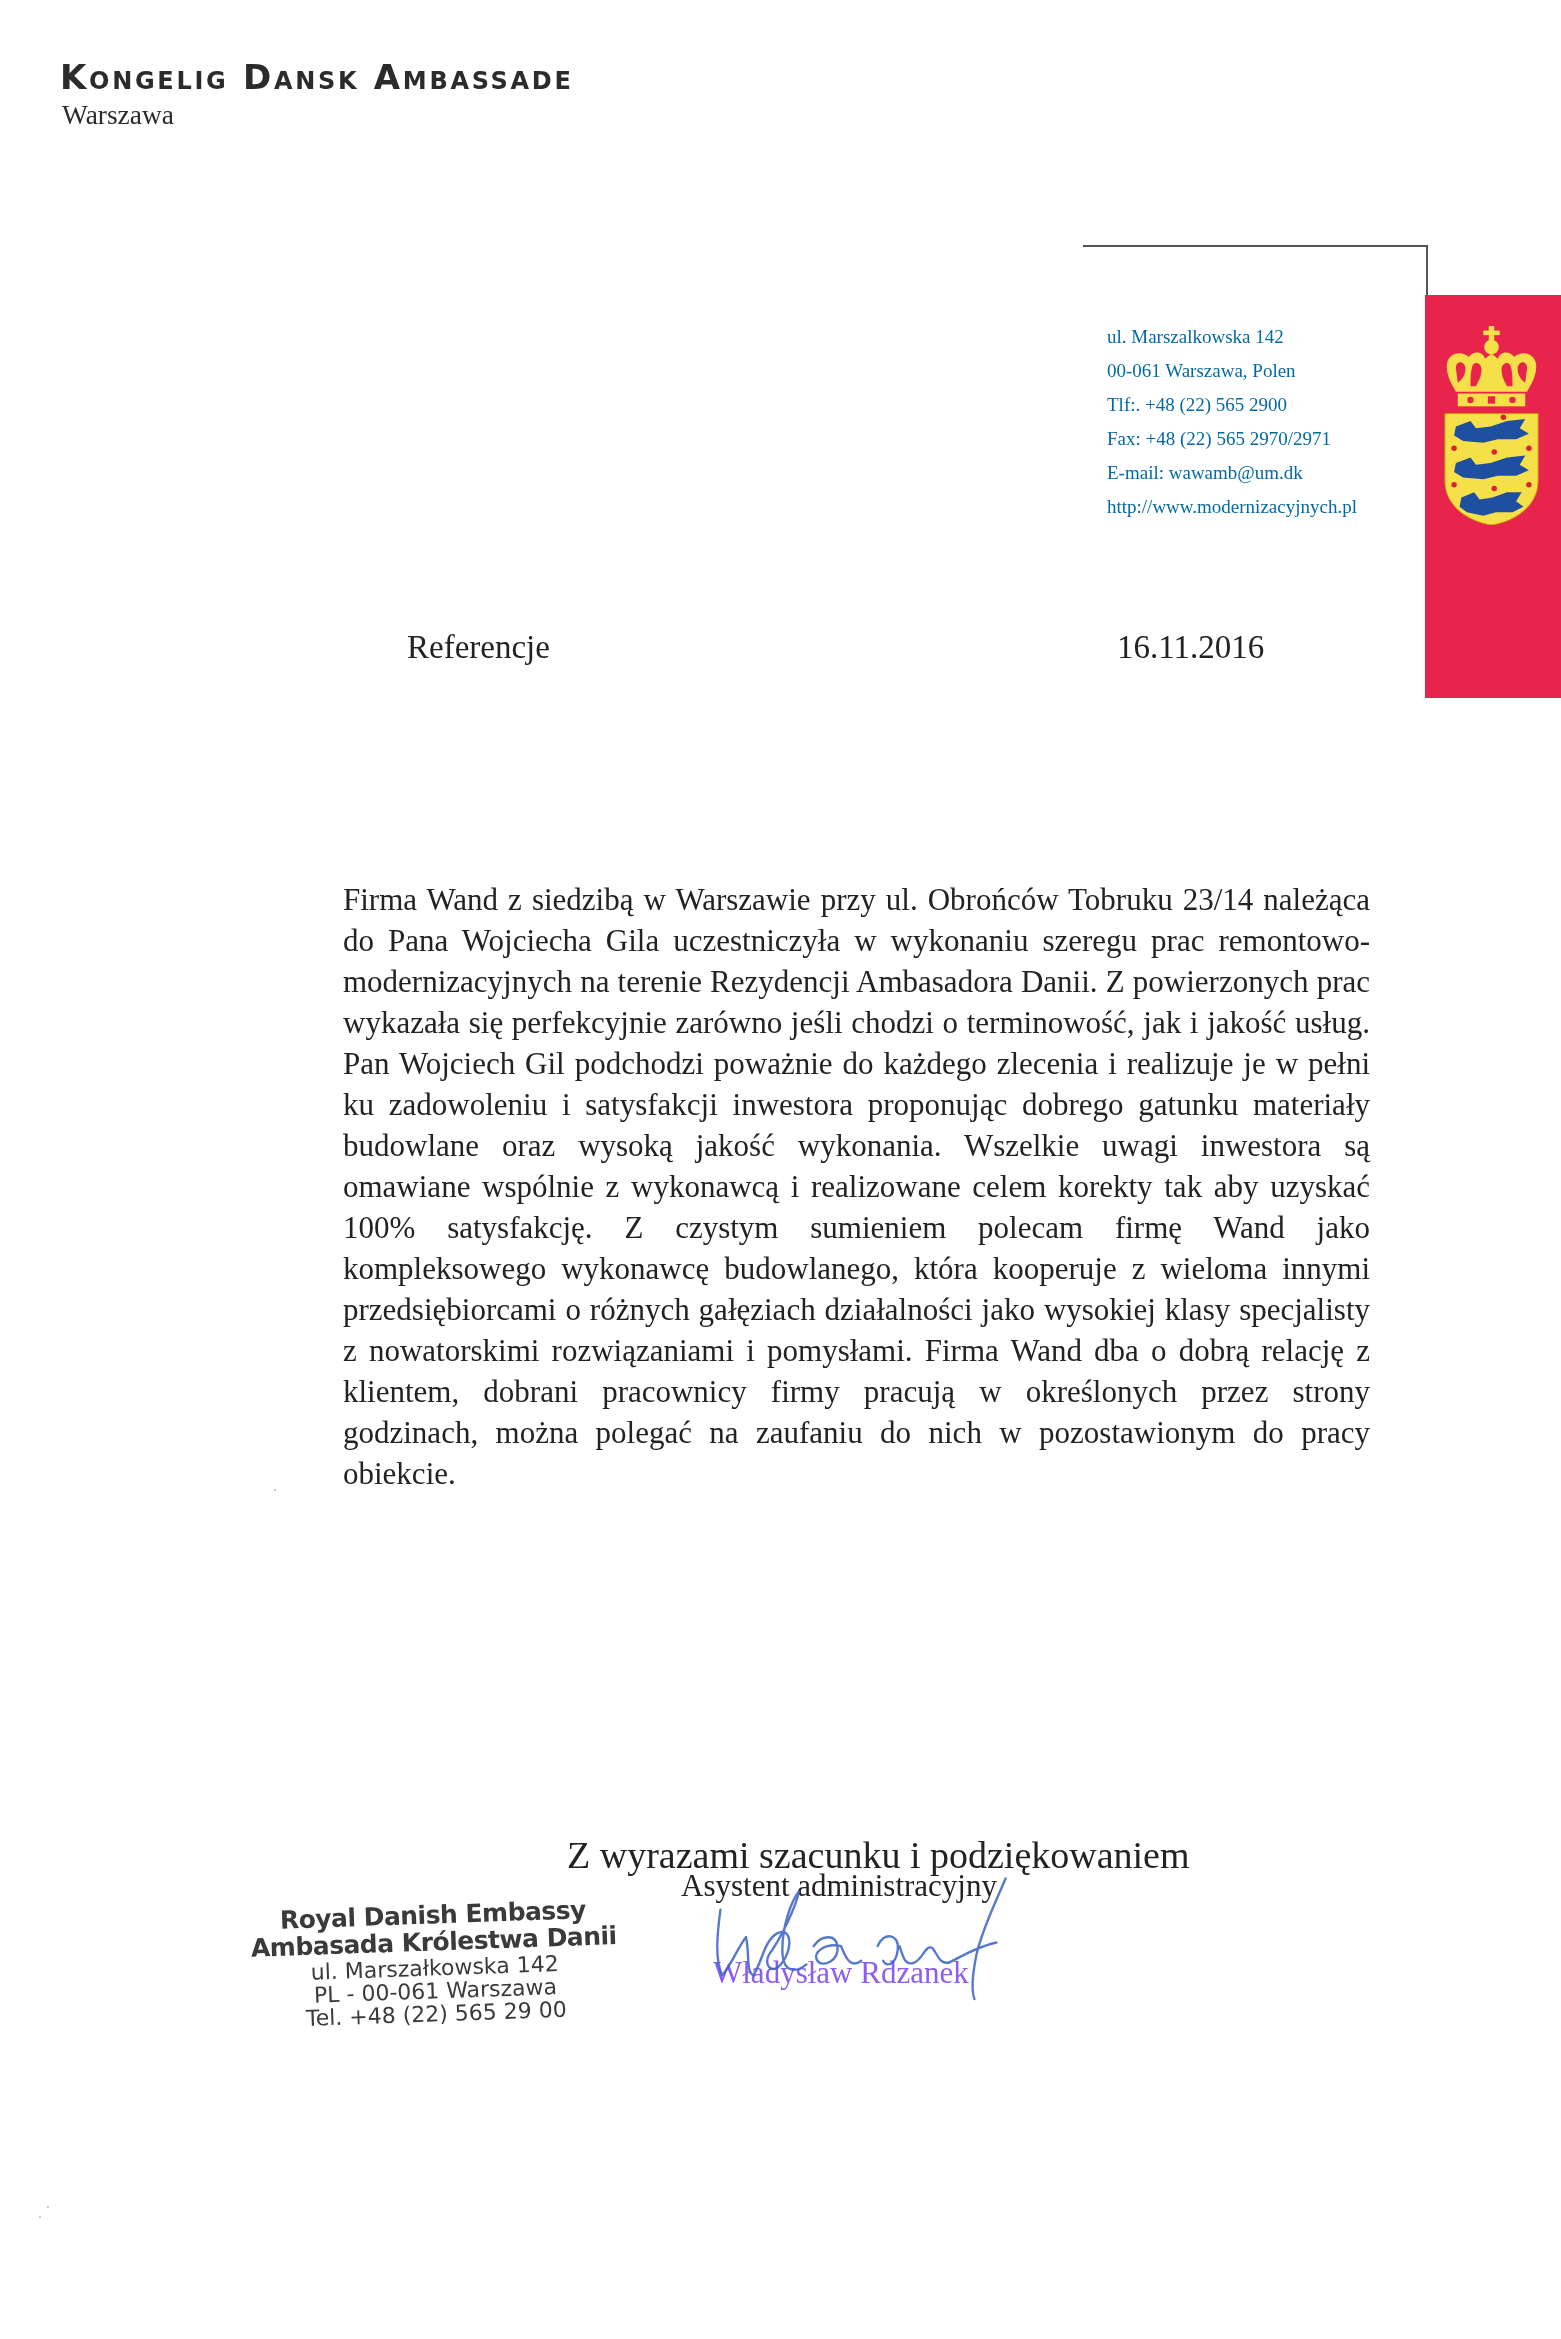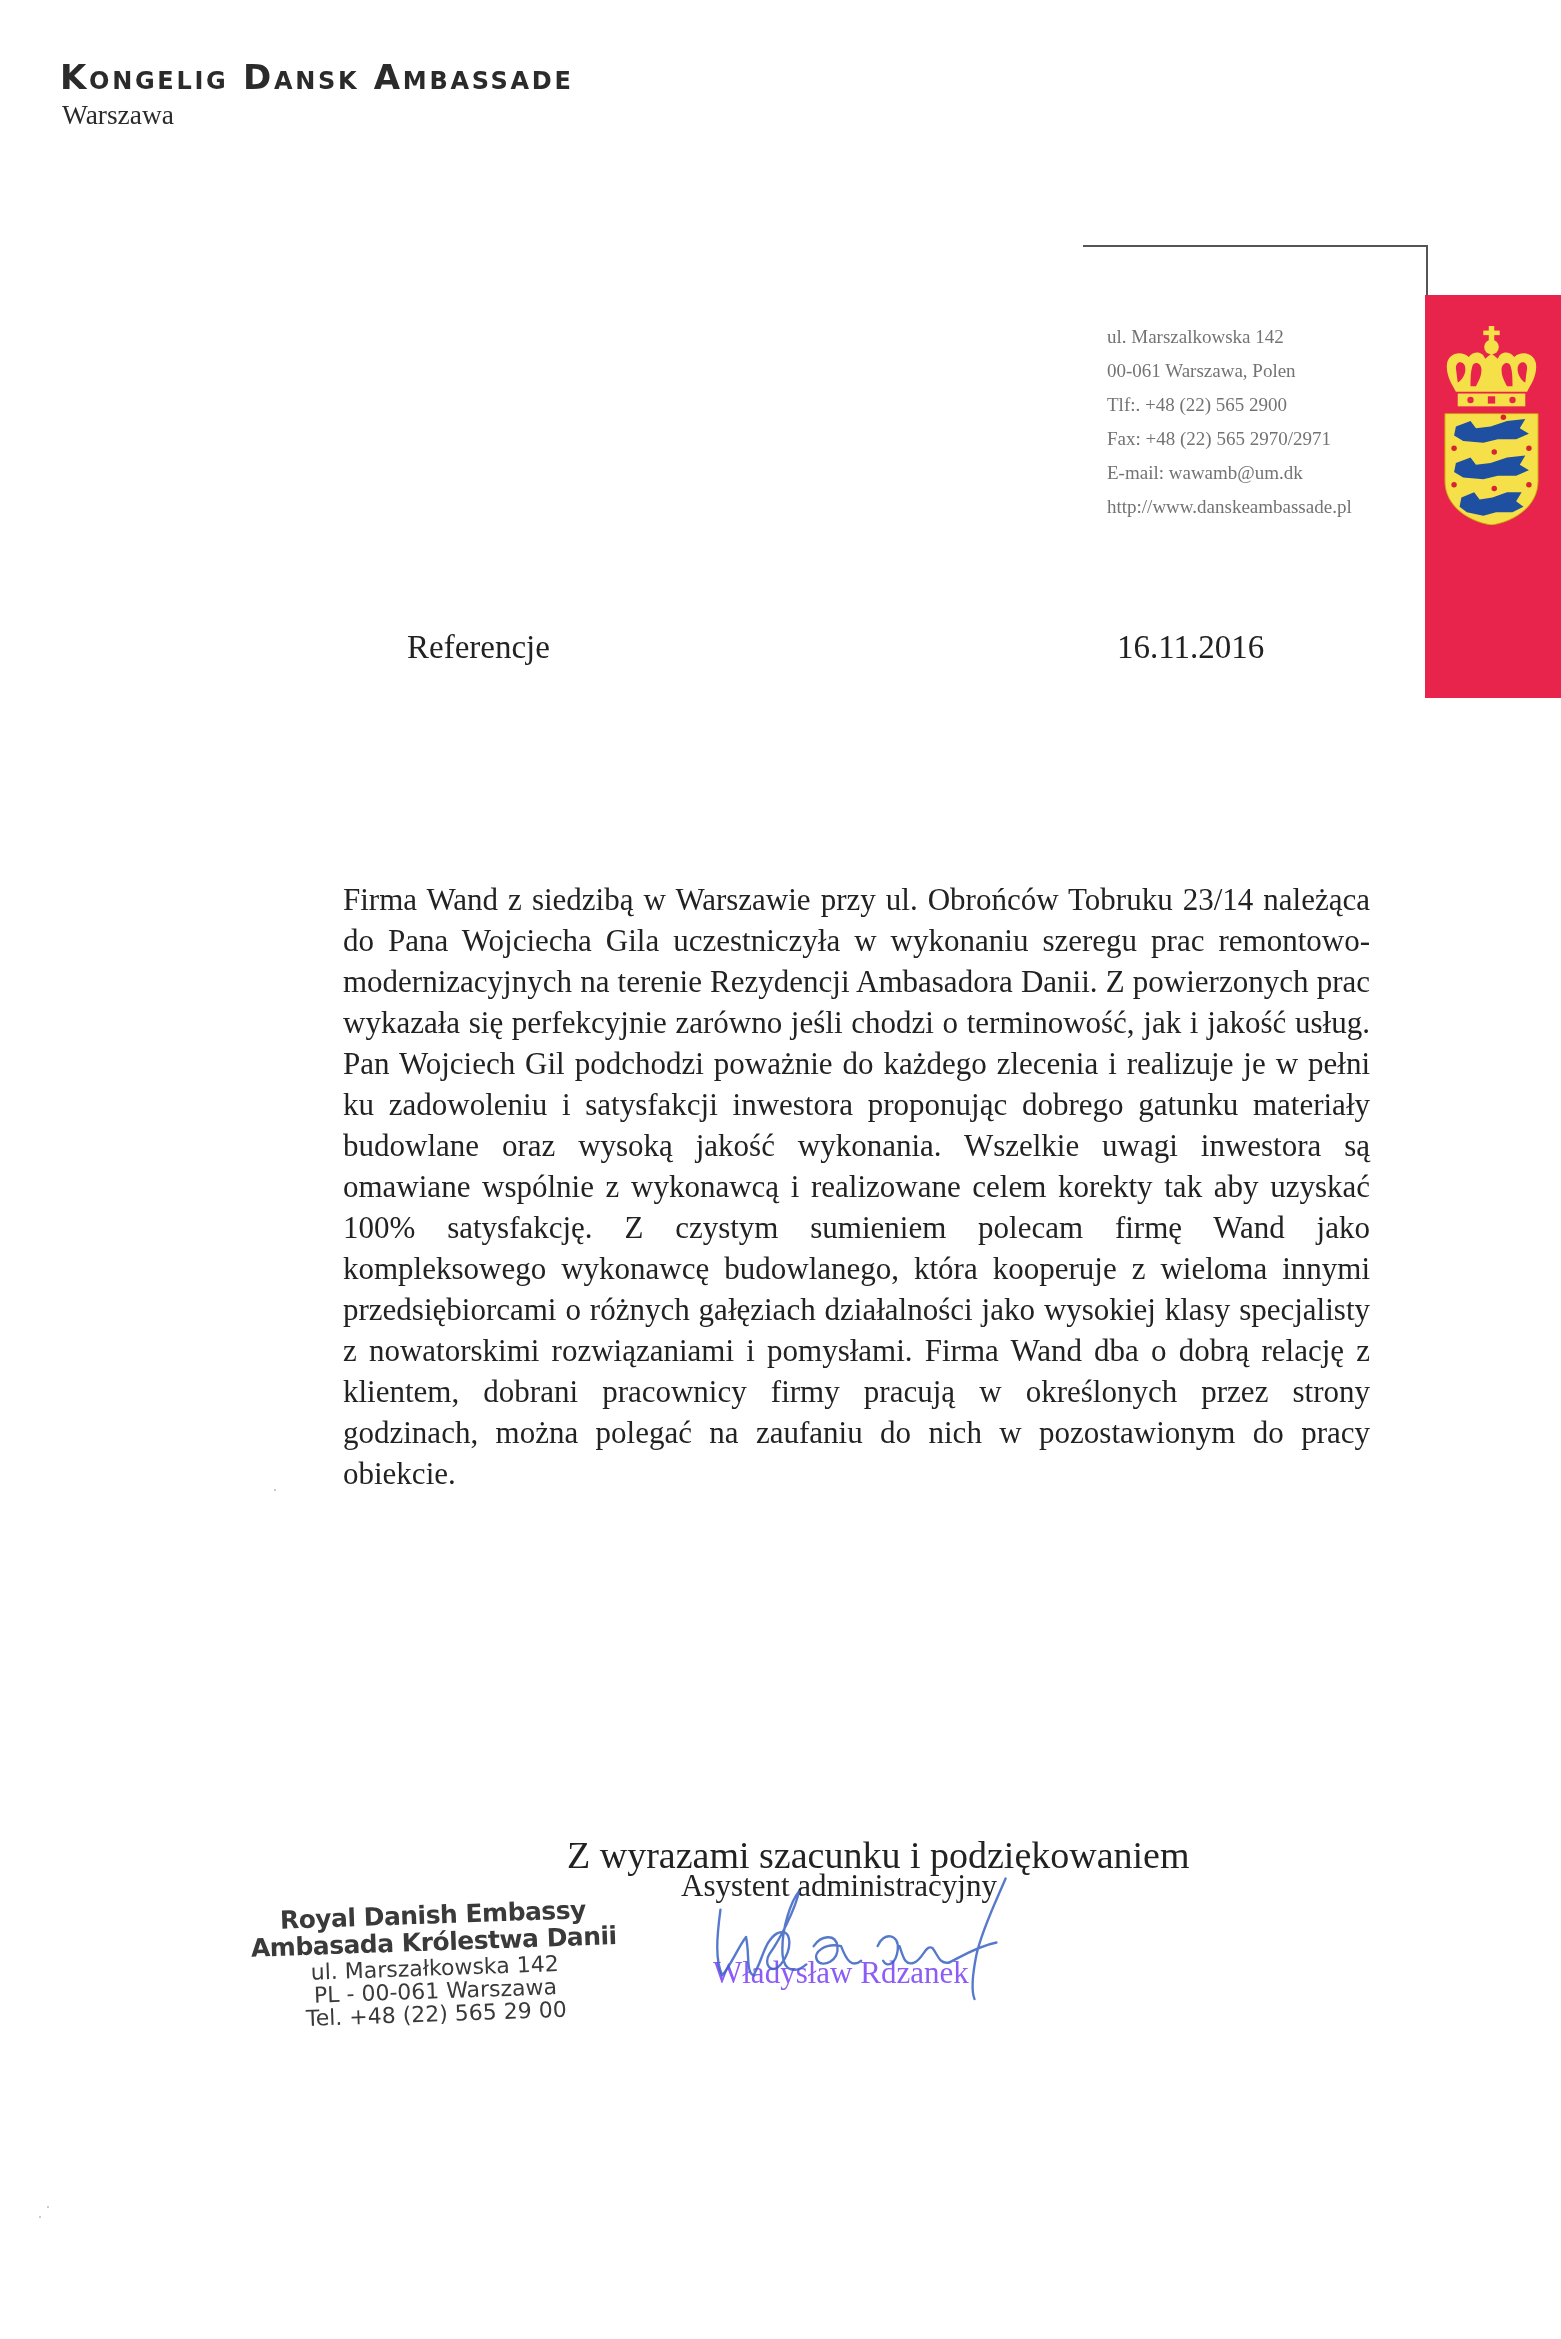--- a/index.html
+++ b/index.html
@@ -18,21 +18,21 @@
       font-size: 27.4px; color: #2b2b2b; white-space: nowrap;
     }
     #rule-h { position: absolute; left: 1083px; top: 245px; width: 345px; height: 1.8px; background: #555; }
     #rule-v { position: absolute; left: 1426px; top: 245px; width: 1.8px; height: 51px; background: #555; }
     #red-band {
       position: absolute; left: 1425px; top: 295px; width: 136px; height: 403px;
       background: #e8234c;
     }
     #crest { position: absolute; left: 18.3px; top: 31px; width: 97px; height: 199px; }
 
-    #address { position: absolute; left: 1107px; top: 320px; font-size: 19px; color: #737373; line-height: 34px; }
+    #address { position: absolute; left: 1107px; top: 320px; font-size: 19px; color: #0369a1; line-height: 34px; }
     #address div { white-space: nowrap; }
 
     #subject { position: absolute; left: 407px; top: 629px; font-size: 33px; color: #222; }
     #date { position: absolute; left: 1117px; top: 629px; font-size: 33px; color: #222; }
 
     #body-text {
       position: absolute; left: 343px; top: 879px; width: 1027px;
       font-size: 31px; line-height: 41px; color: #222;
     }
     #body-text p { margin: 0; text-align: justify; text-align-last: left; }
@@ -102,21 +102,21 @@
     </g>
   </svg>
 </div>
 
 <div id="address" class="serif">
   <div>ul. Marszalkowska 142</div>
   <div>00-061 Warszawa, Polen</div>
   <div>Tlf:. +48 (22) 565 2900</div>
   <div>Fax: +48 (22) 565 2970/2971</div>
   <div>E-mail: wawamb@um.dk</div>
-  <div>http://www.danskeambassade.pl</div>
+  <div>http://www.modernizacyjnych.pl</div>
 </div>
 
 <div id="subject" class="serif">Referencje</div>
 <div id="date" class="serif">16.11.2016</div>
 
 <div id="body-text" class="serif">
   <p>Firma Wand z siedzibą w Warszawie przy ul. Obrońców Tobruku 23/14 należąca do Pana Wojciecha Gila uczestniczyła w wykonaniu szeregu prac remontowo- modernizacyjnych na terenie Rezydencji Ambasadora Danii. Z powierzonych prac wykazała się perfekcyjnie zarówno jeśli chodzi o terminowość, jak i jakość usług. Pan Wojciech Gil podchodzi poważnie do każdego zlecenia i realizuje je w pełni ku zadowoleniu i satysfakcji inwestora proponując dobrego gatunku materiały budowlane oraz wysoką jakość wykonania. Wszelkie uwagi inwestora są omawiane wspólnie z wykonawcą i realizowane celem korekty tak aby uzyskać 100% satysfakcję. Z czystym sumieniem polecam firmę Wand jako kompleksowego wykonawcę budowlanego, która kooperuje  z wieloma innymi przedsiębiorcami o różnych gałęziach działalności jako wysokiej klasy specjalisty z nowatorskimi rozwiązaniami i pomysłami. Firma Wand dba o dobrą relację z klientem, dobrani pracownicy firmy pracują w określonych przez strony godzinach, można polegać na zaufaniu do nich w pozostawionym do pracy obiekcie.</p>
 </div>
 
 <div id="closing" class="serif">Z wyrazami szacunku i podziękowaniem</div>

